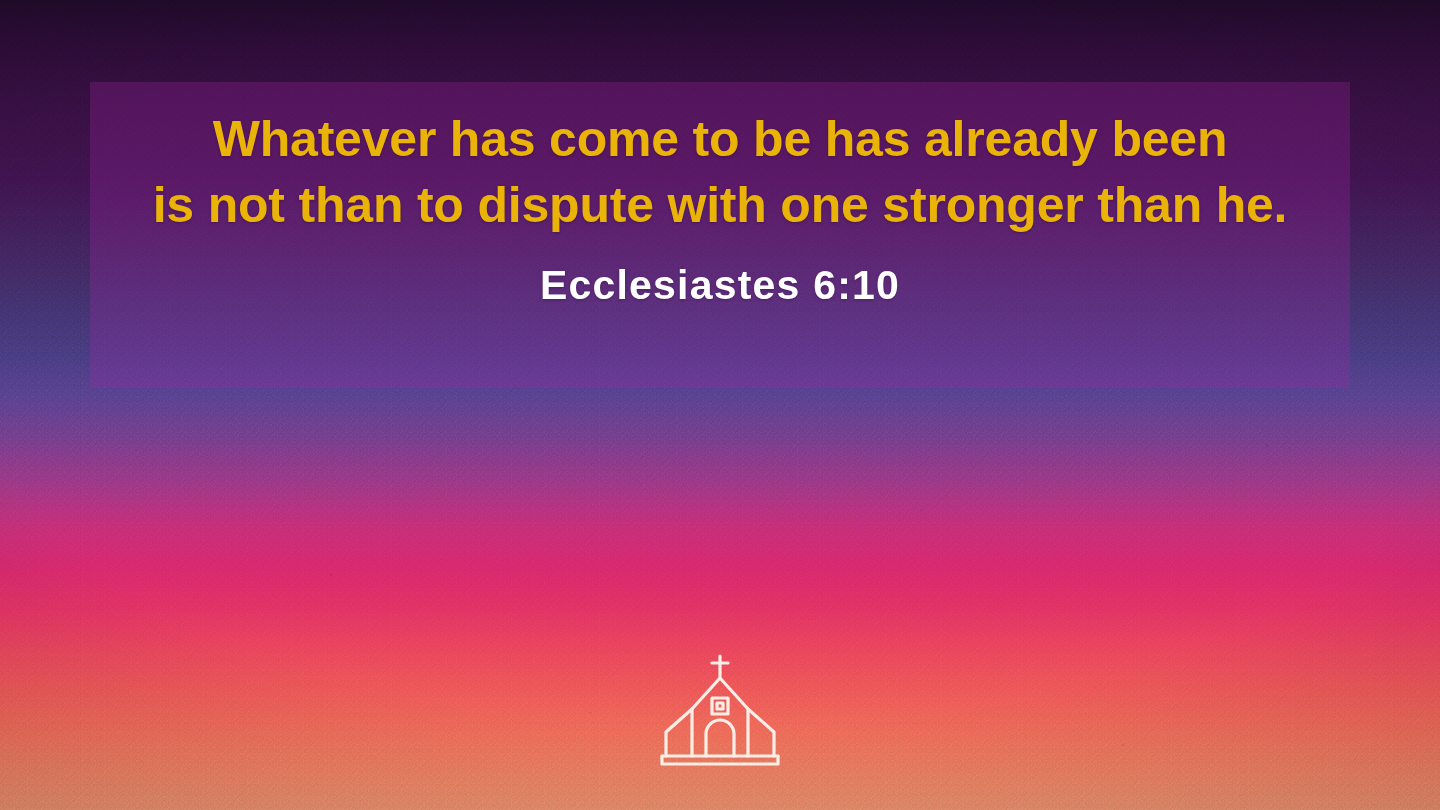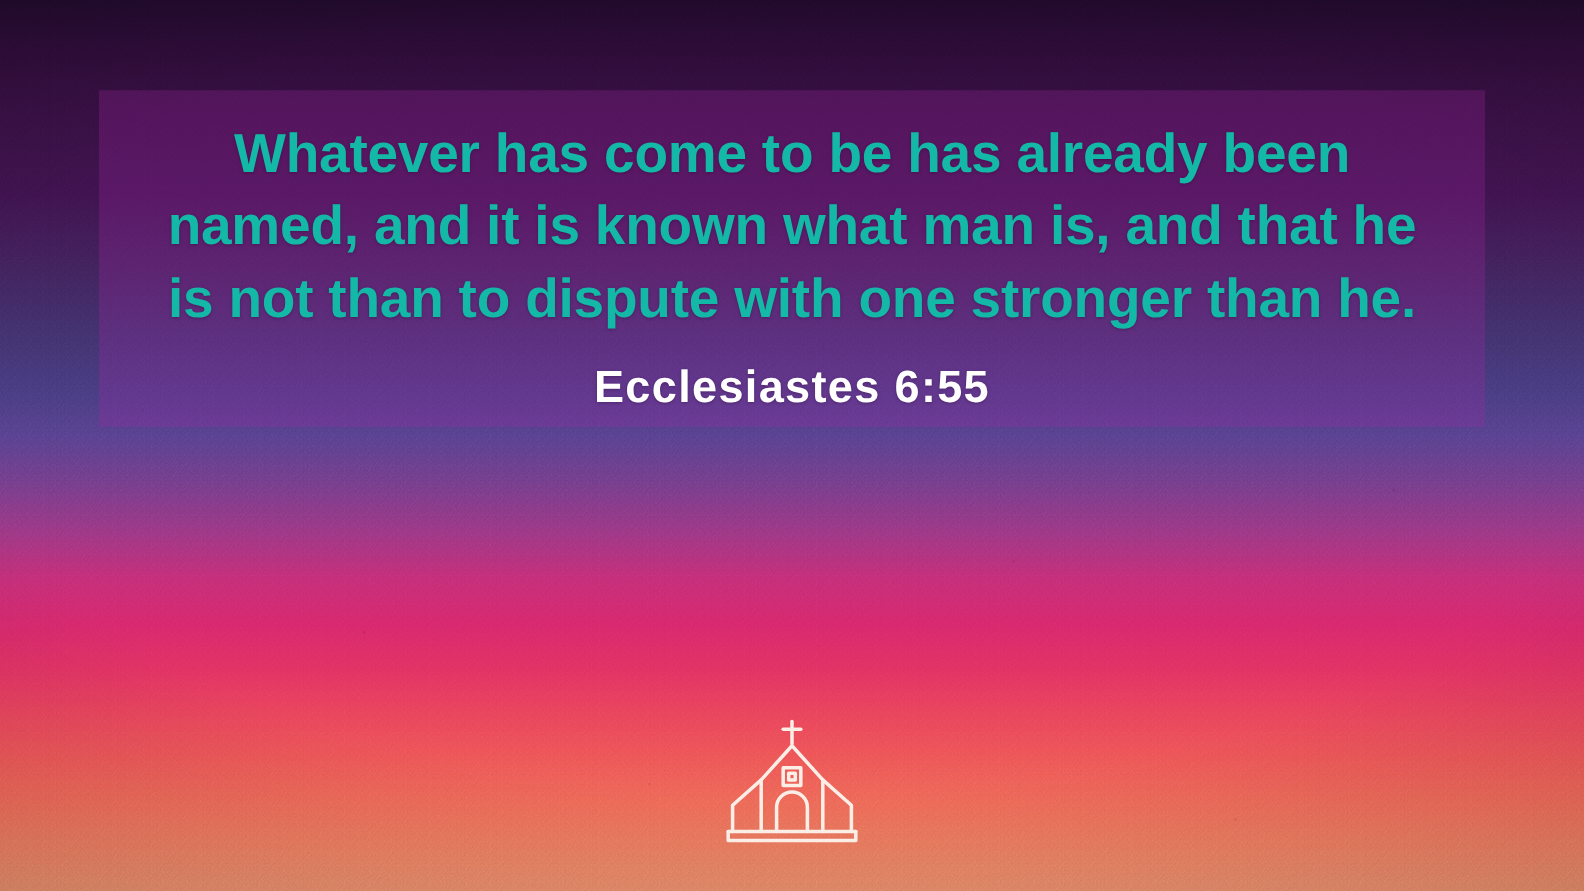--- a/index.html
+++ b/index.html
@@ -112,21 +112,21 @@
     display: flex;
     flex-direction: column;
     align-items: center;
     justify-content: flex-start;
     padding: 24px 20px 18px;
   }
 
   .quote-text {
     width: 100%;
     text-align: center;
-    color: #14b8a6;
+    color: #eab308;
     font-family: "Liberation Sans", sans-serif;
     font-weight: bold;
     font-size: 50px;
     line-height: 66px;
     letter-spacing: -0.2px;
     text-shadow: 0 1px 3px rgba(40, 0, 45, 0.35);
   }
 
   .quote-ref {
     margin-top: 22px;
@@ -157,23 +157,22 @@
 
 <div id="canvas">
 
   <div class="bg-gradient"></div>
   <div class="bg-vignette"></div>
   <div class="bg-texture"></div>
   <div class="bg-speckle"></div>
 
   <div class="quote-panel">
     <div class="quote-text">Whatever has come to be has already been</div>
-    <div class="quote-text">named, and it is known what man is, and that he</div>
     <div class="quote-text">is not than to dispute with one stronger than he.</div>
-    <div class="quote-ref">Ecclesiastes 6:55</div>
+    <div class="quote-ref">Ecclesiastes 6:10</div>
   </div>
 
   <div class="church-logo">
     <svg viewBox="0 0 128 118" fill="none" xmlns="http://www.w3.org/2000/svg" stroke="#fbeee6" stroke-width="3.2" stroke-linecap="round" stroke-linejoin="round">
 
       <line x1="64" y1="4" x2="64" y2="24"></line>
       <line x1="56" y1="11" x2="72" y2="11"></line>
 
       <path d="M64 26 L36 57 L36 104"></path>
       <path d="M64 26 L92 57 L92 104"></path>

